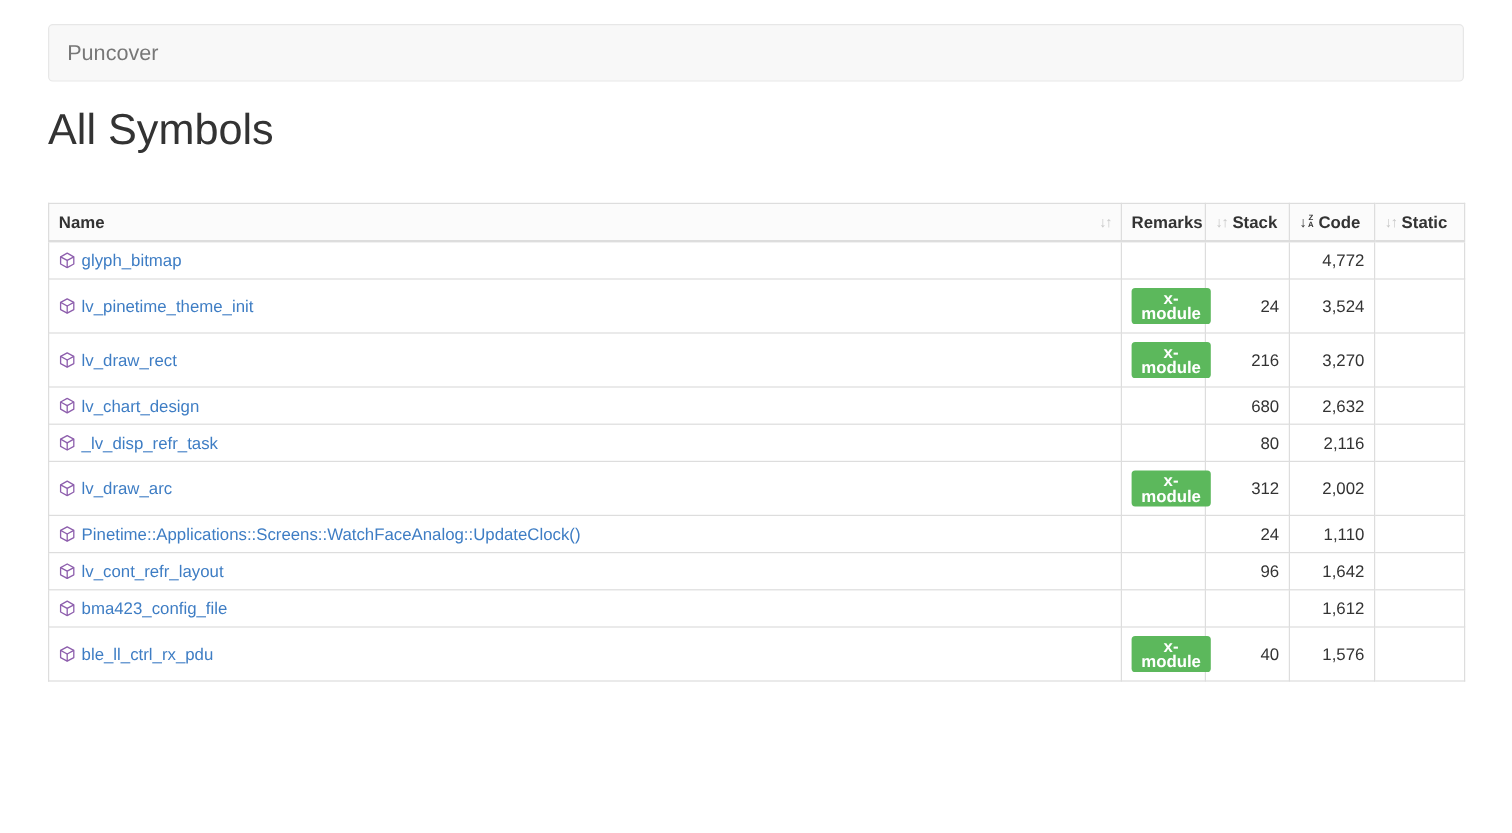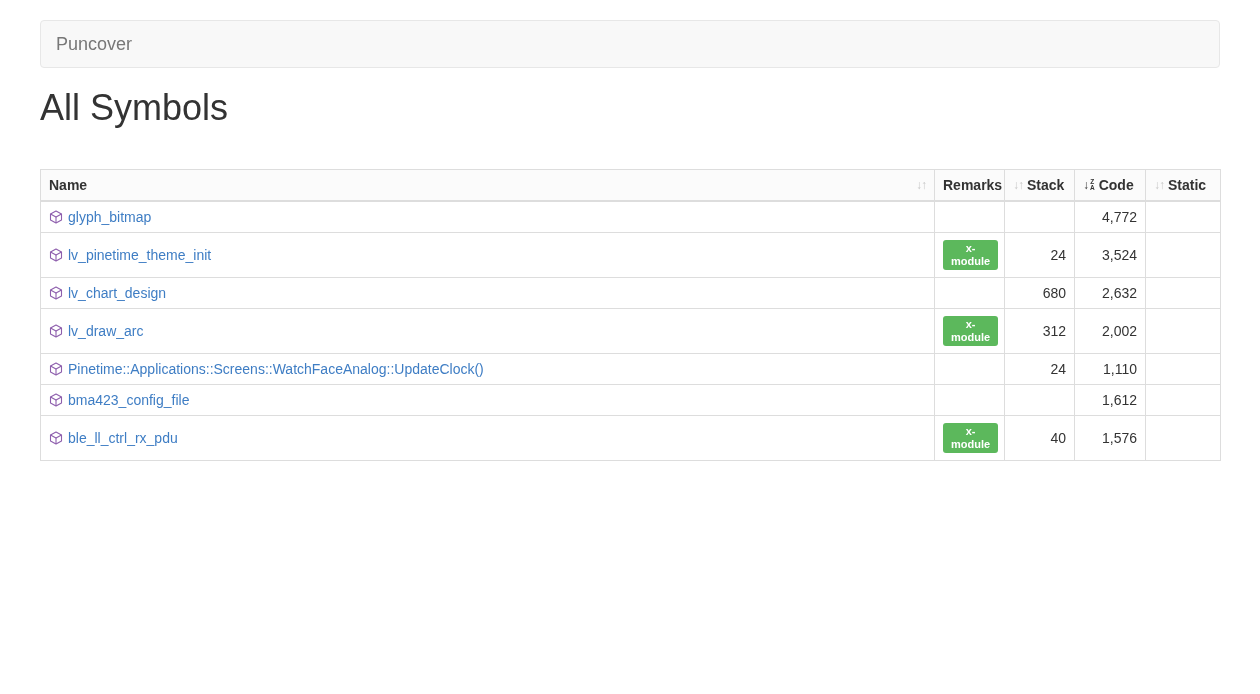--- a/index.html
+++ b/index.html
@@ -33,21 +33,21 @@
   .sort-both{color:var(--sort-inactive);font-size:12px;letter-spacing:-1px;font-weight:normal}
   .sort-active{display:inline-flex;align-items:center;color:var(--sort-active)}
   .sort-active .arrow{font-size:12px;font-weight:normal}
   .sort-active .za{display:inline-flex;flex-direction:column;font-size:6.5px;
     line-height:6px;font-weight:bold;margin-left:1px}
   .name-cell a{color:var(--link);text-decoration:none}
   .name-cell .cube{vertical-align:-2px;margin-right:5px}
   .num{text-align:right}
   .remarks-cell{text-align:center}
   .badge{display:inline-block;background:var(--badge-bg);color:var(--badge-text);
-    font-size:11px;font-weight:bold;padding:2px 8px;border-radius:3px;line-height:13px}
+    font-size:14px;font-weight:bold;padding:2px 8px;border-radius:3px;line-height:13px}
 </style>
 </head>
 <body>
 
 <nav class="navbar">
   <a href="#" class="navbar-brand">Puncover</a>
 </nav>
 
 <h1>All Symbols</h1>
 
@@ -135,37 +135,71 @@
     <td class="num"></td>
   </tr>
         <tr>
     <td class="name-cell">
       <svg class="cube" width="14" height="14" viewBox="0 0 14 14">
         <g fill="none" stroke="#8e5fad" stroke-width="1.1" stroke-linejoin="round">
           <polygon points="7,1 12.5,4 12.5,10 7,13 1.5,10 1.5,4"></polygon>
           <polyline points="1.5,4 7,7 12.5,4"></polyline>
           <line x1="7" y1="7" x2="7" y2="13"></line>
         </g>
+      </svg><a href="#">lv_draw_rect</a>
+    </td>
+    <td class="remarks-cell">
+      <span class="badge">x-module</span>
+    </td>
+    <td class="num">216</td>
+    <td class="num">3,270</td>
+    <td class="num"></td>
+  </tr>
+        <tr>
+    <td class="name-cell">
+      <svg class="cube" width="14" height="14" viewBox="0 0 14 14">
+        <g fill="none" stroke="#8e5fad" stroke-width="1.1" stroke-linejoin="round">
+          <polygon points="7,1 12.5,4 12.5,10 7,13 1.5,10 1.5,4"></polygon>
+          <polyline points="1.5,4 7,7 12.5,4"></polyline>
+          <line x1="7" y1="7" x2="7" y2="13"></line>
+        </g>
       </svg><a href="#">lv_chart_design</a>
     </td>
     <td class="remarks-cell">
       
     </td>
     <td class="num">680</td>
     <td class="num">2,632</td>
     <td class="num"></td>
   </tr>
         <tr>
     <td class="name-cell">
       <svg class="cube" width="14" height="14" viewBox="0 0 14 14">
         <g fill="none" stroke="#8e5fad" stroke-width="1.1" stroke-linejoin="round">
           <polygon points="7,1 12.5,4 12.5,10 7,13 1.5,10 1.5,4"></polygon>
           <polyline points="1.5,4 7,7 12.5,4"></polyline>
           <line x1="7" y1="7" x2="7" y2="13"></line>
         </g>
+      </svg><a href="#">_lv_disp_refr_task</a>
+    </td>
+    <td class="remarks-cell">
+      
+    </td>
+    <td class="num">80</td>
+    <td class="num">2,116</td>
+    <td class="num"></td>
+  </tr>
+        <tr>
+    <td class="name-cell">
+      <svg class="cube" width="14" height="14" viewBox="0 0 14 14">
+        <g fill="none" stroke="#8e5fad" stroke-width="1.1" stroke-linejoin="round">
+          <polygon points="7,1 12.5,4 12.5,10 7,13 1.5,10 1.5,4"></polygon>
+          <polyline points="1.5,4 7,7 12.5,4"></polyline>
+          <line x1="7" y1="7" x2="7" y2="13"></line>
+        </g>
       </svg><a href="#">lv_draw_arc</a>
     </td>
     <td class="remarks-cell">
       <span class="badge">x-module</span>
     </td>
     <td class="num">312</td>
     <td class="num">2,002</td>
     <td class="num"></td>
   </tr>
         <tr>
@@ -176,20 +210,37 @@
           <polyline points="1.5,4 7,7 12.5,4"></polyline>
           <line x1="7" y1="7" x2="7" y2="13"></line>
         </g>
       </svg><a href="#">Pinetime::Applications::Screens::WatchFaceAnalog::UpdateClock()</a>
     </td>
     <td class="remarks-cell">
       
     </td>
     <td class="num">24</td>
     <td class="num">1,110</td>
+    <td class="num"></td>
+  </tr>
+        <tr>
+    <td class="name-cell">
+      <svg class="cube" width="14" height="14" viewBox="0 0 14 14">
+        <g fill="none" stroke="#8e5fad" stroke-width="1.1" stroke-linejoin="round">
+          <polygon points="7,1 12.5,4 12.5,10 7,13 1.5,10 1.5,4"></polygon>
+          <polyline points="1.5,4 7,7 12.5,4"></polyline>
+          <line x1="7" y1="7" x2="7" y2="13"></line>
+        </g>
+      </svg><a href="#">lv_cont_refr_layout</a>
+    </td>
+    <td class="remarks-cell">
+      
+    </td>
+    <td class="num">96</td>
+    <td class="num">1,642</td>
     <td class="num"></td>
   </tr>
         <tr>
     <td class="name-cell">
       <svg class="cube" width="14" height="14" viewBox="0 0 14 14">
         <g fill="none" stroke="#8e5fad" stroke-width="1.1" stroke-linejoin="round">
           <polygon points="7,1 12.5,4 12.5,10 7,13 1.5,10 1.5,4"></polygon>
           <polyline points="1.5,4 7,7 12.5,4"></polyline>
           <line x1="7" y1="7" x2="7" y2="13"></line>
         </g>

